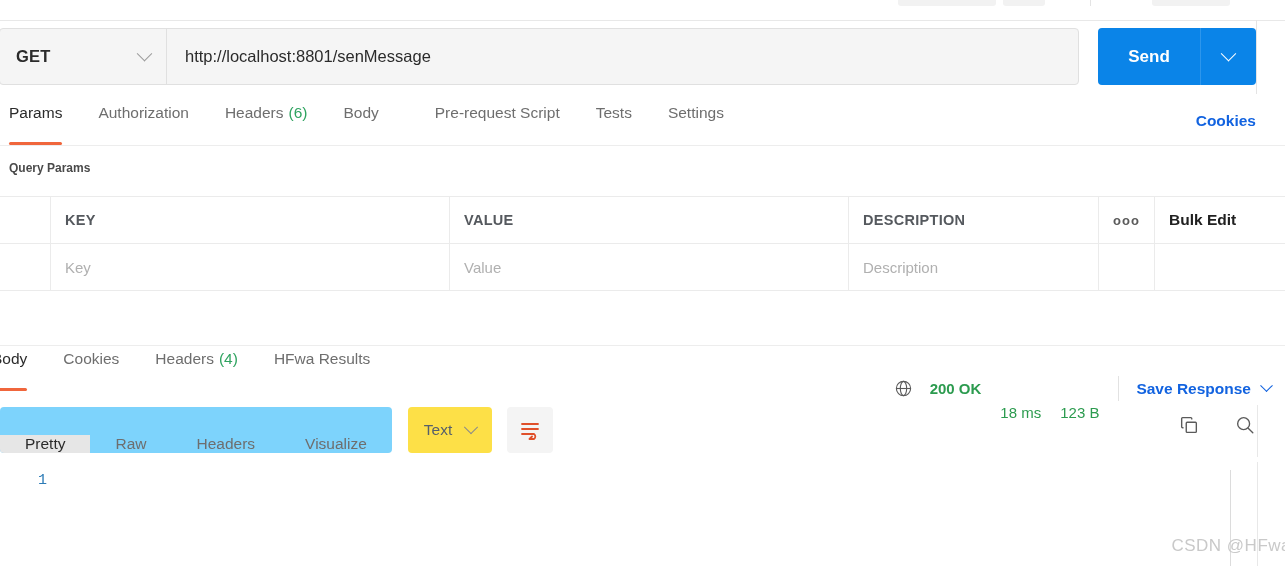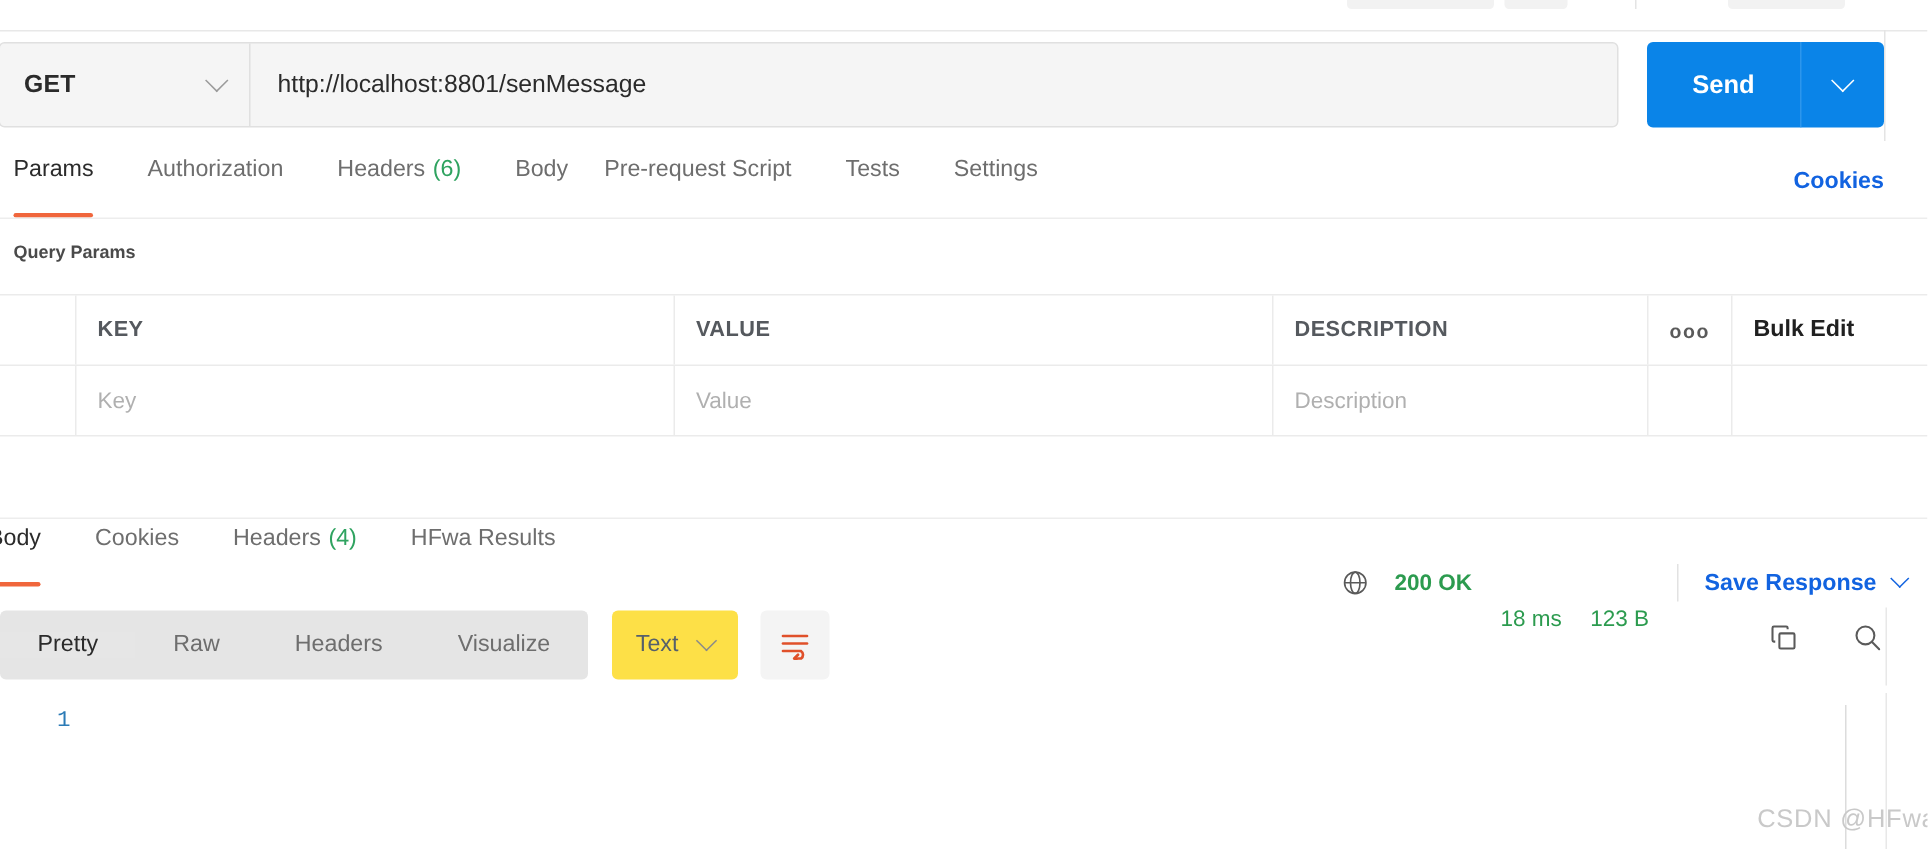--- a/index.html
+++ b/index.html
@@ -141,21 +141,21 @@
   .save-resp { font-size: 15.5px; color: #1263e0; font-weight: 700; cursor: pointer; }
   .save-caret {
     margin-left: 11px; width: 9px; height: 9px;
     border-right: 1.8px solid #1263e0; border-bottom: 1.8px solid #1263e0;
     transform: rotate(45deg) translate(-2px,-2px); display: inline-block;
   }
 
   
   .fmt-bar { position: absolute; left: 0; top: 407px; height: 46px; display: flex; align-items: center; }
   .seg {
-    display: flex; background: #e5e5e5; border-radius: 4px; height: 46px; align-items: center;
+    display: flex; background: #7dd3fc; border-radius: 4px; height: 46px; align-items: flex-end;
     overflow: hidden;
   }
   .seg-item {
     display: flex; align-items: center; justify-content: center;
     padding: 0 25px; font-size: 15.5px; color: #6e6e6e; cursor: pointer; white-space: nowrap;
   }
   .seg-item.active { background: #e6e6e6; color: #2b2b2b; }
   .pill {
     margin-left: 16px; height: 46px; background: #fde047; border-radius: 4px;
     display: flex; align-items: center; padding: 0 16px; cursor: pointer;
@@ -221,21 +221,21 @@
     <div class="rtab" style="margin-left:36px">
       <span>Authorization</span>
     </div>
     <div class="rtab" style="margin-left:36px">
       <span>Headers</span>
       <span class="cnt">(6)</span>
     </div>
     <div class="rtab" style="margin-left:36px">
       <span>Body</span>
     </div>
-    <div class="rtab" style="margin-left:24px">
+    <div class="rtab" style="margin-left:56px">
       <span>Pre-request Script</span>
     </div>
     <div class="rtab" style="margin-left:36px">
       <span>Tests</span>
     </div>
     <div class="rtab" style="margin-left:36px">
       <span>Settings</span>
     </div>
   </div>
   <div class="cookies-link">Cookies</div>

